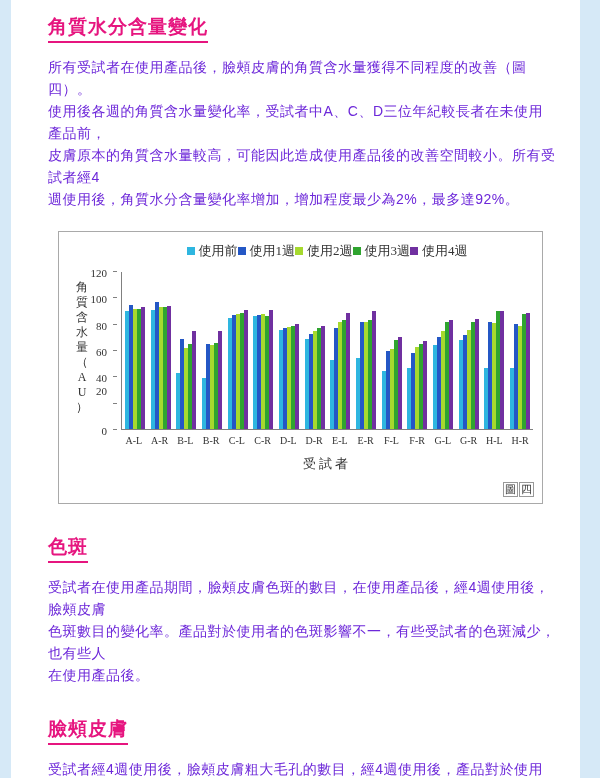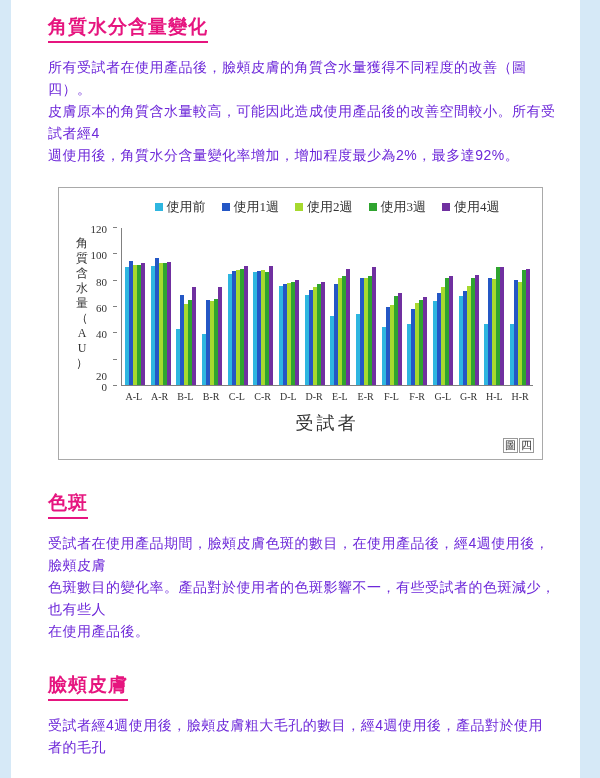--- a/index.html
+++ b/index.html
@@ -6,51 +6,52 @@
   body{background:#d6e9f7;font-family:"Liberation Sans",sans-serif;width:600px;}
   .page{width:569px;margin-left:11px;background:#ffffff;min-height:778px;box-sizing:border-box;
         padding:14px 24px 10px 37px;}
   .heading{display:inline-block;color:#e6157f;font-size:19px;font-weight:bold;letter-spacing:1px;
         margin:0;border-bottom:2px solid #e6157f;padding-bottom:1px;}
   .para{margin-top:13px;font-size:14px;line-height:22px;color:#6d28d9;letter-spacing:0.5px;}
   .sec-gap{margin-top:30px;}
   .chart-box{position:relative;margin-top:21px;margin-left:10px;width:485px;height:273px;
         border:1px solid #a9a9a9;background:#fff;box-sizing:border-box;}
   .legend{position:absolute;top:10px;left:62px;width:412px;display:flex;justify-content:center;
-        gap:16px;font-family:"Liberation Serif",serif;font-size:13px;color:#333;}
+        font-family:"Liberation Serif",serif;font-size:13px;color:#333;}
   .legend-item{display:flex;align-items:center;gap:4px;}
   .swatch{width:8px;height:8px;display:inline-block;}
   .y-axis-label{position:absolute;left:17px;top:48px;display:flex;flex-direction:column;
         align-items:center;font-family:"Liberation Serif",serif;font-size:12px;color:#333;line-height:15px;}
   .y-ticks{position:absolute;left:0;top:40px;width:58px;height:158px;}
   .ytick-label{position:absolute;right:10px;font-size:11px;color:#333;font-family:"Liberation Serif",serif;}
   .ytick-mark{position:absolute;right:0;width:4px;height:1px;background:#808080;}
   .plot-area{position:absolute;left:62px;top:40px;width:412px;height:158px;
         border-left:1px solid #808080;border-bottom:1px solid #808080;
         display:flex;align-items:flex-end;justify-content:space-between;
         padding:0 3px;box-sizing:border-box;}
   .bar-group{display:flex;align-items:flex-end;height:100%;}
   .bar{width:4px;}
   .x-labels{position:absolute;left:62px;top:203px;width:412px;display:flex;}
   .xlabel{flex:1;text-align:center;font-size:10px;color:#333;font-family:"Liberation Serif",serif;}
-  .x-title{position:absolute;left:62px;top:223px;width:412px;text-align:center;font-size:18px;
+  .x-title{position:absolute;left:62px;top:223px;width:412px;text-align:center;font-size:13px;
         color:#333;font-family:"Liberation Serif",serif;letter-spacing:3px;}
   .caption{position:absolute;right:8px;bottom:6px;display:flex;gap:1px;}
   .cap-ch{font-size:11px;color:#333;border:1px solid #999;padding:0 1px;line-height:13px;
         font-family:"Liberation Serif",serif;}
 </style>
 </head>
 <body>
 
 <div class="page">
 
   <section>
     <h2 class="heading">角質水分含量變化</h2>
     <div class="para">
         <div>所有受試者在使用產品後，臉頰皮膚的角質含水量獲得不同程度的改善（圖四）。</div>
+        <div>使用後各週的角質含水量變化率，受試者中A、C、D三位年紀較長者在未使用產品前，</div>
         <div>皮膚原本的角質含水量較高，可能因此造成使用產品後的改善空間較小。所有受試者經4</div>
         <div>週使用後，角質水分含量變化率增加，增加程度最少為2%，最多達92%。</div>
       </div>
 
     <div class="chart-box">
       <div class="legend">
           <span class="legend-item">
             <span class="swatch" style="background: rgb(46, 182, 224);"></span>
             <span class="legend-label">使用前</span>
           </span>
@@ -78,21 +79,21 @@
           <span class="ylab-ch">水</span>
           <span class="ylab-ch">量</span>
           <span class="ylab-ch">（</span>
           <span class="ylab-ch">A</span>
           <span class="ylab-ch">U</span>
           <span class="ylab-ch">）</span>
         </div>
       <div class="y-ticks">
           <span class="ytick-label" style="bottom: -7px;">0</span>
           <span class="ytick-mark" style="bottom: 0px;"></span>
-          <span class="ytick-label" style="bottom: 4px; margin-left: 36px;">20</span>
+          <span class="ytick-label" style="bottom: 33px; margin-left: 36px;">20</span>
           <span class="ytick-mark" style="bottom: 26.3333px;"></span>
           <span class="ytick-label" style="bottom: 45.6667px;">40</span>
           <span class="ytick-mark" style="bottom: 52.6667px;"></span>
           <span class="ytick-label" style="bottom: 72px; margin-top: 36px;">60</span>
           <span class="ytick-mark" style="bottom: 79px;"></span>
           <span class="ytick-label" style="bottom: 98.3333px;">80</span>
           <span class="ytick-mark" style="bottom: 105.333px;"></span>
           <span class="ytick-label" style="bottom: 124.667px;">100</span>
           <span class="ytick-mark" style="bottom: 131.667px;"></span>
           <span class="ytick-label" style="bottom: 151px;">120</span>

